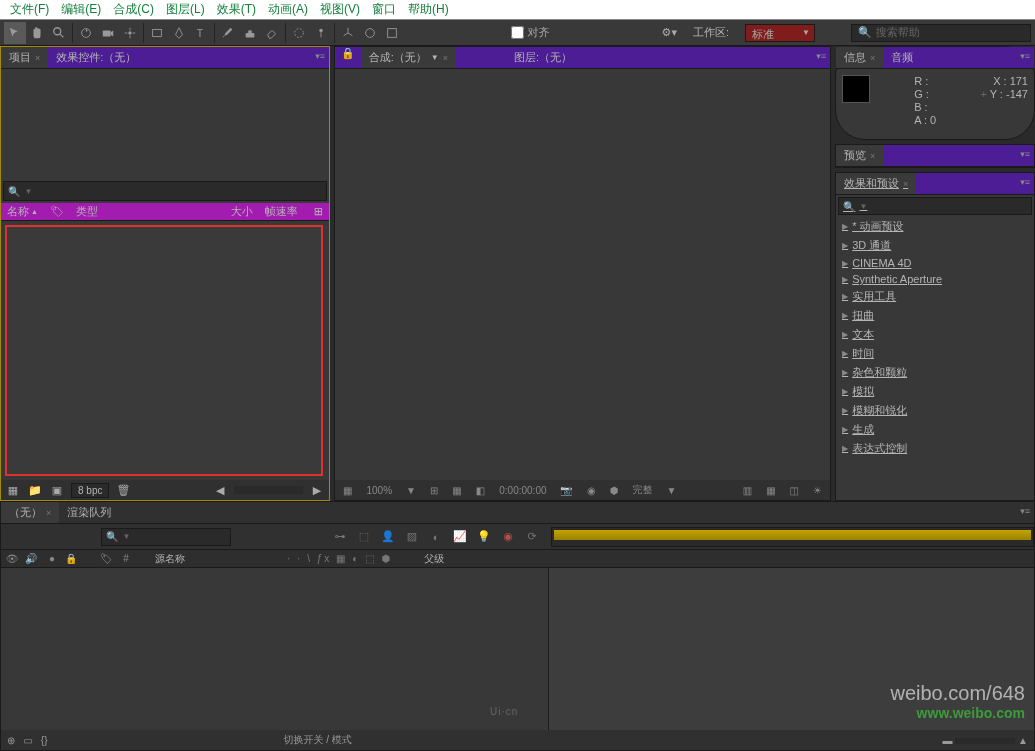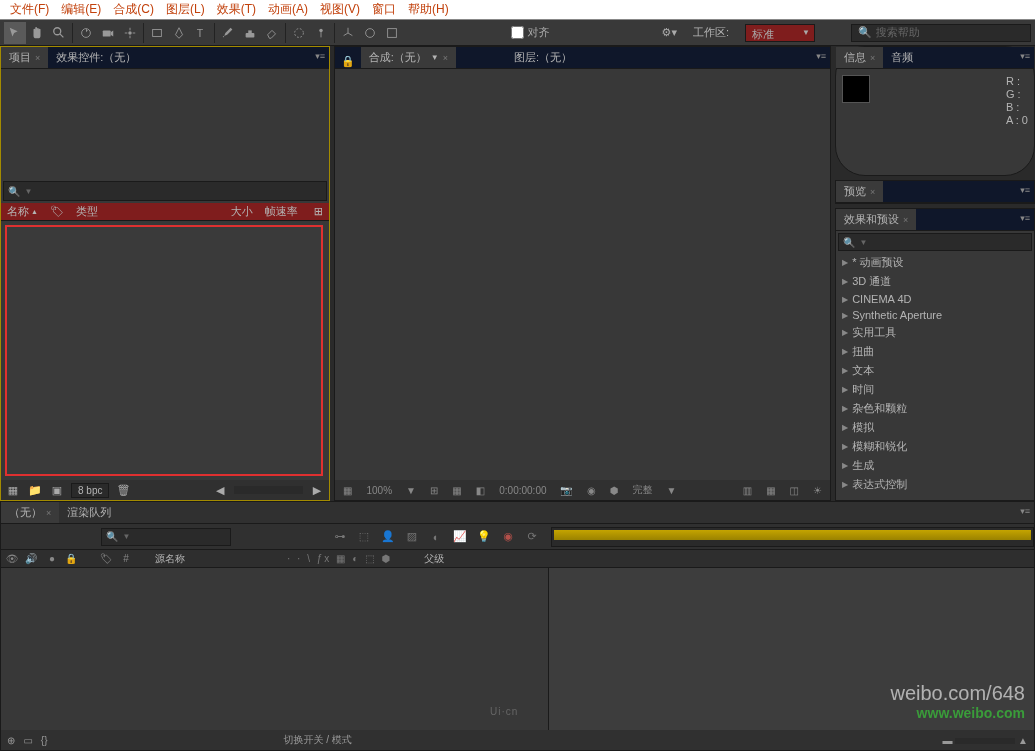--- a/index.html
+++ b/index.html
@@ -1,71 +1,71 @@
 <!DOCTYPE html>
 <html><head>
 <meta charset="utf-8">
 <style>
 * { margin: 0; padding: 0; box-sizing: border-box; font-family: "Microsoft YaHei", "SimSun", Arial, sans-serif; }
 body { background: #2a2a2a; color: #b4b4b4; font-size: 11px; width: 1035px; height: 751px; overflow: hidden; display: flex; flex-direction: column; }
 
 
 .menubar { background: #fff; height: 20px; display: flex; align-items: center; padding: 0 4px; border-bottom: 1px solid #888; }
-.menubar .menu-item { padding: 2px 6px; color: #c2410c; font-size: 12px; cursor: pointer; }
+.menubar .menu-item { padding: 2px 6px; color: #15803d; font-size: 12px; cursor: pointer; }
 
 
 .toolbar { background: #393939; height: 26px; display: flex; align-items: center; padding: 0 4px; border-bottom: 1px solid #1a1a1a; }
 .toolbar .tool { width: 22px; height: 22px; display: flex; align-items: center; justify-content: center; cursor: pointer; color: #999; }
 .toolbar .tool.active { background: #5a5a5a; }
 .toolbar .sep { width: 1px; height: 20px; background: #222; margin: 0 2px; }
 .toolbar .tool svg { width: 14px; height: 14px; fill: currentColor; }
 .toolbar .right { margin-left: auto; display: flex; align-items: center; gap: 16px; }
 .toolbar .checkbox-item { display: flex; align-items: center; gap: 4px; color: #aaa; }
 .toolbar .workspace-select { background: #7f1d1d; color: #aaa; border: 1px solid #1a1a1a; padding: 2px 40px 2px 6px; font-size: 11px; height: 18px; line-height: 14px; position: relative; }
 .toolbar .search-box { background: #2a2a2a; border: 1px solid #1a1a1a; padding: 2px 6px; width: 180px; color: #888; display: flex; align-items: center; gap: 4px; height: 18px; }
 
 
 .main { flex: 1; display: flex; min-height: 0; }
 .panel { background: #383838; border: 1px solid #1a1a1a; display: flex; flex-direction: column; }
-.panel-tabs { height: 22px; display: flex; align-items: flex-end; background: #0f172a; border-bottom: 1px solid #1a1a1a; font-size: 11px; position: relative; }
+.panel-tabs { height: 22px; display: flex; align-items: flex-start; background: #4c1d95; border-bottom: 1px solid #1a1a1a; font-size: 11px; position: relative; }
 .panel-tab { padding: 3px 8px; cursor: pointer; display: flex; align-items: center; gap: 2px; }
 .panel-tab.active { background: #3a3a3a; }
 .panel-tab .close-x { font-size: 9px; color: #777; margin-left: 2px; }
 .panel-menu { position: absolute; right: 4px; top: 4px; font-size: 9px; color: #888; cursor: pointer; }
 
 
 .left-col { width: 330px; display: flex; flex-direction: column; }
 .project-panel { flex: 1; border: 1px solid #a38b00; position: relative; }
 .project-top { height: 110px; background: #383838; }
 .project-search { height: 20px; background: #2a2a2a; margin: 2px; display: flex; align-items: center; padding: 0 4px; gap: 4px; border: 1px solid #1a1a1a; }
-.project-columns { height: 18px; background: #7f1d1d; display: flex; align-items: center; padding: 0 6px; gap: 12px; font-size: 11px; border-bottom: 1px solid #1a1a1a; }
+.project-columns { height: 18px; background: #a21caf; display: flex; align-items: center; padding: 0 6px; gap: 12px; font-size: 11px; border-bottom: 1px solid #1a1a1a; }
 .project-columns .col { display: flex; align-items: center; gap: 2px; }
 .project-columns .spacer { flex: 1; }
 .project-list { flex: 1; margin: 4px 6px 4px 4px; border: 2px solid #e03030; background: #3a3a3a; position: relative; }
 .project-footer { height: 20px; background: #303030; display: flex; align-items: center; padding: 0 4px; gap: 6px; }
 .project-footer .footer-icon { width: 16px; height: 16px; display: flex; align-items: center; justify-content: center; cursor: pointer; color: #aaa; }
 .project-footer .bpc { background: #2a2a2a; padding: 1px 6px; font-size: 10px; border: 1px solid #1a1a1a; }
 
 
 .center-col { flex: 1; display: flex; flex-direction: column; margin-left: 4px; }
 .comp-panel { flex: 1; }
 .comp-viewer { flex: 1; background: #383838; }
 .comp-footer { height: 20px; background: #303030; display: flex; align-items: center; padding: 0 4px; gap: 6px; font-size: 10px; }
 .comp-footer .footer-item { padding: 1px 4px; color: #888; }
 
 
 .right-col { width: 200px; display: flex; flex-direction: column; margin-left: 4px; }
-.info-panel { height: 130px; border-radius: 30px; }
+.info-panel { height: 94px; border-radius: 30px; }
 .info-body { flex: 1; padding: 6px; display: flex; justify-content: space-between; font-size: 11px; font-family: monospace; }
 .info-body .swatch { width: 28px; height: 28px; background: #000; border: 1px solid #555; }
 .info-body .rgba { display: flex; flex-direction: column; gap: 1px; }
 .info-body .xy { display: flex; flex-direction: column; gap: 1px; text-align: right; }
 
 .preview-panel { height: 24px; margin-top: 4px; }
-.effects-panel { flex: 1; margin-top: 4px; }
+.effects-panel { flex: 1; margin-top: 4px; text-decoration: underline; }
 .effects-search { height: 18px; background: #2a2a2a; margin: 2px; display: flex; align-items: center; padding: 0 4px; gap: 4px; border: 1px solid #1a1a1a; }
 .effects-list { flex: 1; overflow-y: auto; }
 .effects-list .cat { padding: 2px 6px; cursor: pointer; display: flex; align-items: center; gap: 4px; font-size: 11px; }
 .effects-list .tri { font-size: 8px; color: #888; }
 
 
 .bottom { height: 250px; display: flex; flex-direction: column; border-top: 1px solid #1a1a1a; }
 .timeline-tabs { height: 22px; background: #303030; display: flex; align-items: center; }
 .timeline-body { flex: 1; display: flex; flex-direction: column; background: #383838; }
 .timeline-top-row { height: 26px; display: flex; align-items: center; background: #303030; border-bottom: 1px solid #1a1a1a; }
@@ -321,20 +321,24 @@
         <span class="panel-menu">▾≡</span>
       </div>
       <div class="info-body">
         <div class="swatch"></div>
         <div class="rgba">
           <span>R :</span>
           <span>G :</span>
           <span>B :</span>
           <span>A : 0</span>
         </div>
+        <div class="xy">
+          <span>X : 171</span>
+          <span><span style="color:#666">+ </span><span>Y : -147</span></span>
+        </div>
       </div>
     </div>
 
     <div class="panel preview-panel">
       <div class="panel-tabs">
         <div class="panel-tab active">
           <span>预览</span>
           <span class="close-x">×</span>
         </div>
         <span class="panel-menu">▾≡</span>

